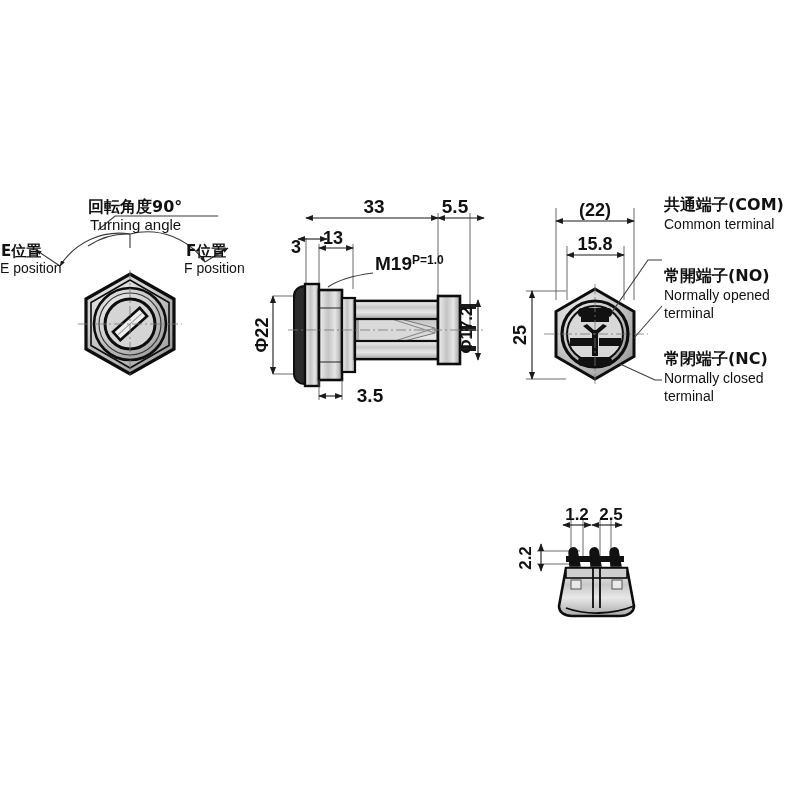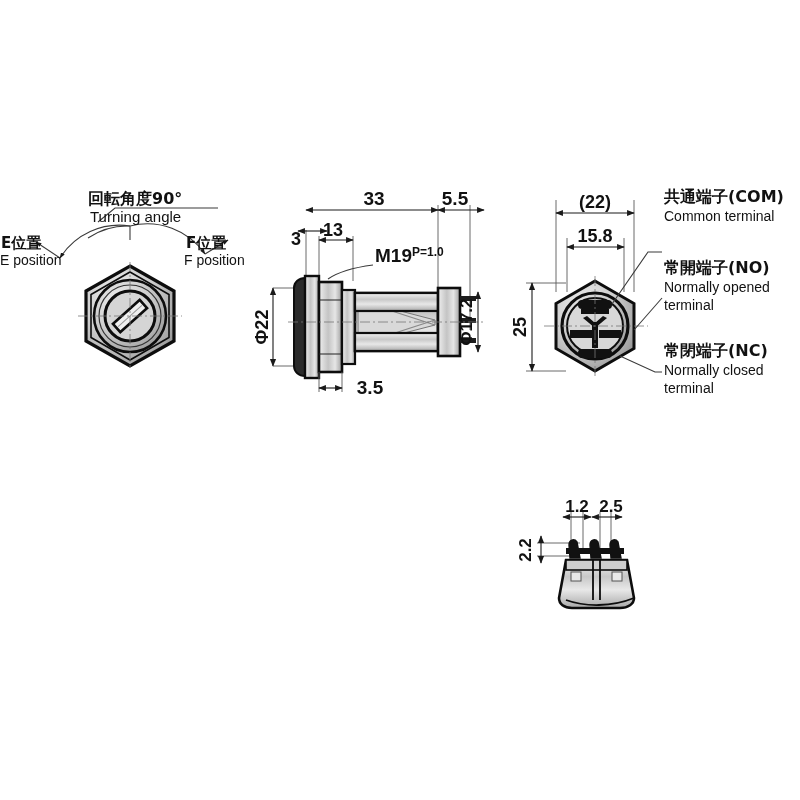--- a/index.html
+++ b/index.html
@@ -1,21 +1,21 @@
 <!DOCTYPE html>
 <html><head>
 <meta charset="utf-8">
 <style>
   html,body{margin:0;padding:0;}
   body{
     width:800px;height:800px;background:#ffffff;
     font-family:"Liberation Sans","DejaVu Sans",sans-serif;
     color:#000;overflow:hidden;position:relative;
   }
-  #sheet{position:absolute;left:0;top:0;width:800px;height:708px;border-radius:25px;}
+  #sheet{position:absolute;left:0;top:8px;width:800px;height:708px;border-radius:25px;}
   svg{display:block;}
   .dimtxt{font-family:"Liberation Sans","DejaVu Sans",sans-serif;font-weight:700;fill:#111;}
   .lbl-jp{font-family:"DejaVu Sans","Liberation Sans",sans-serif;font-weight:700;fill:#111;}
   .lbl-en{font-family:"Liberation Sans","DejaVu Sans",sans-serif;font-weight:400;fill:#111;}
   .dimline{stroke:#1a1a1a;stroke-width:1.1;fill:none;}
   .extline{stroke:#5a5a5a;stroke-width:0.9;fill:none;}
   .leader{stroke:#3a3a3a;stroke-width:1.1;fill:none;}
   .ctr{stroke:#777;stroke-width:0.8;fill:none;stroke-dasharray:10 3 2 3;}
   .thin{stroke:#222;stroke-width:1;fill:none;}
 </style>

